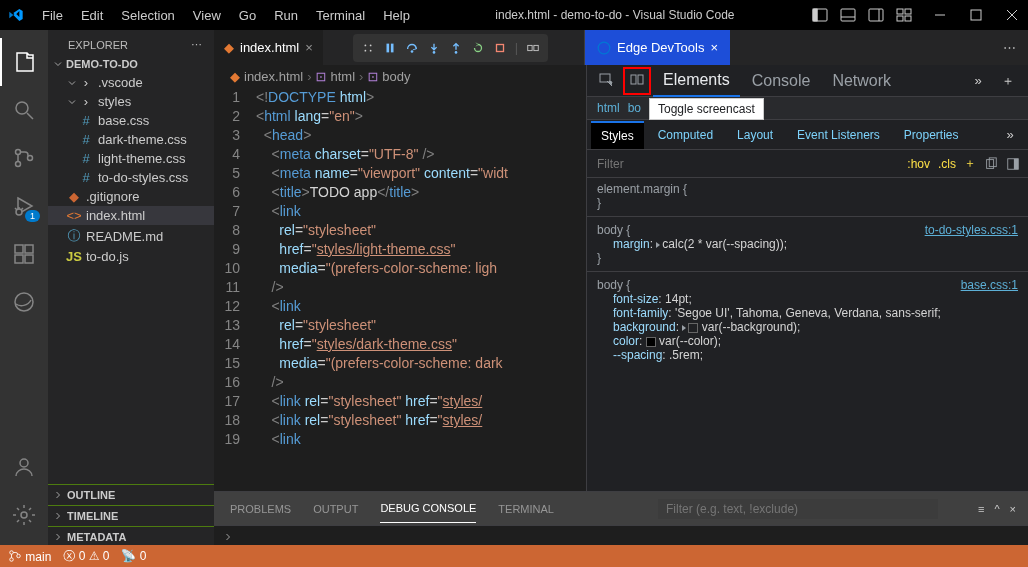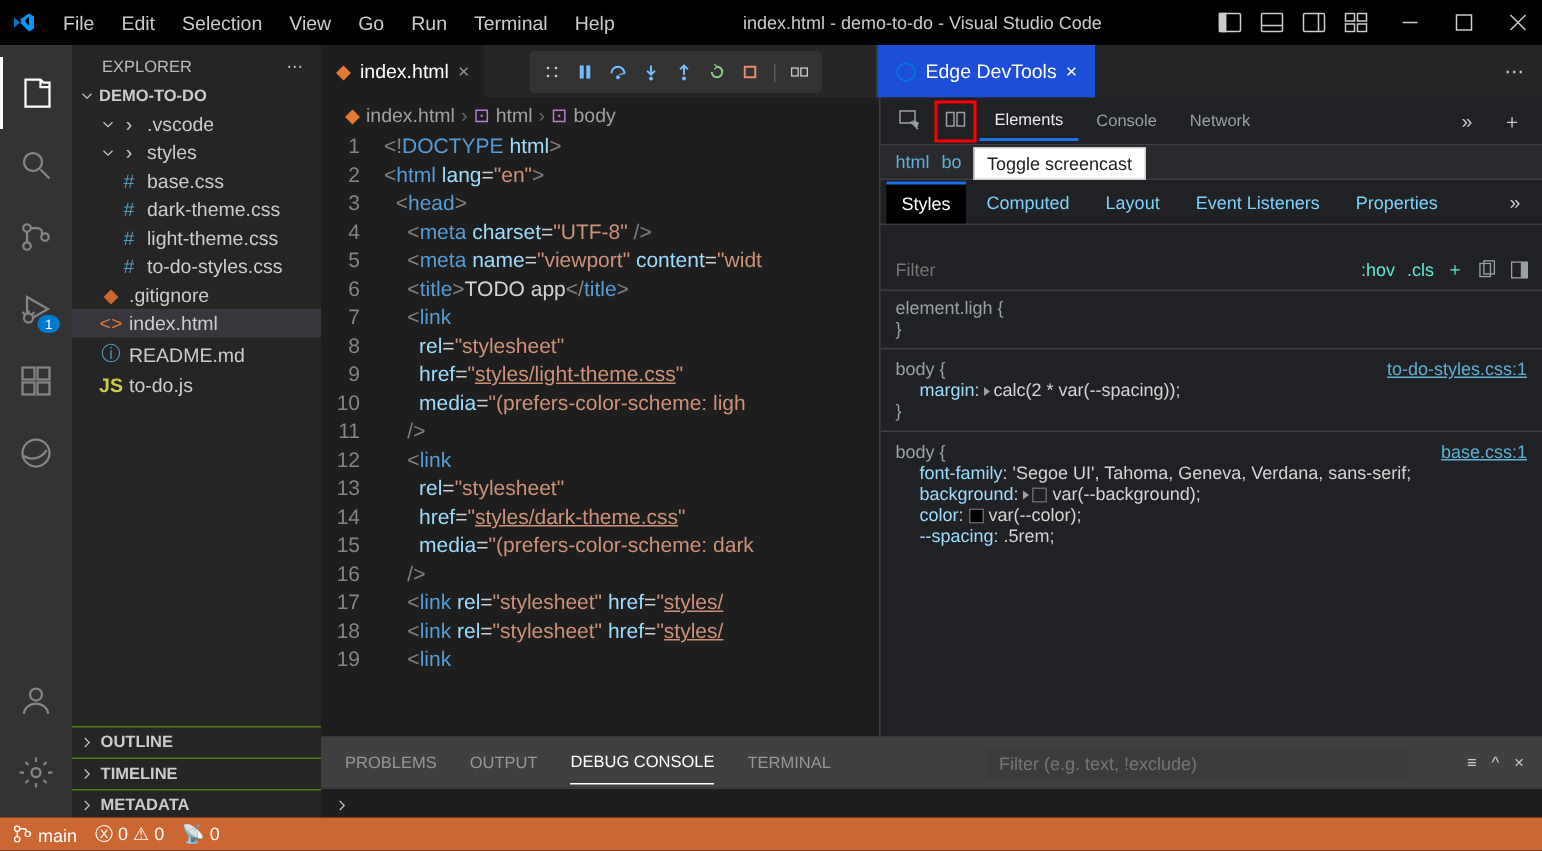--- a/index.html
+++ b/index.html
@@ -72,34 +72,34 @@
 .tk-attr { color: #9cdcfe; }
 .tk-str { color: #ce9178; }
 .tk-white { color: #d4d4d4; }
 .underline { text-decoration: underline; }
 
 
 .devtools-pane { flex: 1; display: flex; flex-direction: column; border-left: 1px solid #3e3e42; background: #202124; }
 .dt-topbar { display: flex; align-items: center; height: 32px; border-bottom: 1px solid #3e3e42; padding: 0 6px; gap: 2px; }
 .dt-iconbtn { width: 28px; height: 28px; display: flex; align-items: center; justify-content: center; }
 .dt-iconbtn.highlighted { border: 2px solid #ff0000; }
-.dt-tab { padding: 6px 10px; color: #9aa0a6; font-size: 11px; }
+.dt-tab { padding: 6px 10px; color: #9aa0a6; font-size: 16px; }
 .dt-tab.active { color: #e8eaed; border-bottom: 2px solid #1a73e8; }
 .tooltip { position: absolute; background: #fff; color: #202124; padding: 3px 8px; font-size: 12px; border: 1px solid #ccc; }
 
 .dt-breadcrumb { display: flex; padding: 4px 10px; font-size: 12px; background: #292a2d; border-bottom: 1px solid #3e3e42; gap: 8px; }
 .dt-breadcrumb span { color: #5db0d7; }
 
 .dt-subtabs { display: flex; align-items: center; height: 30px; border-bottom: 1px solid #3e3e42; padding: 0 4px; gap: 4px; position: relative;}
 .dt-subtab { padding: 6px 10px; color: #7dd3fc; font-size: 12px; }
 .dt-subtab.active { background: #000; color: #fff; border-top: 2px solid #1a73e8; }
 
-.dt-filter-row { display: flex; align-items: center; height: 28px; border-bottom: 1px solid #3e3e42; margin-top: 16px; }
+.dt-filter-row { display: flex; align-items: center; height: 28px; border-bottom: 1px solid #3e3e42; }
 .dt-filter-input { flex: 1; background: transparent; border: none; color: #9aa0a6; padding: 0 10px; font-size: 12px; outline: none; }
-.dt-filter-btns { display: flex; align-items: center; gap: 8px; padding-right: 8px; color: #5eead4; font-size: 12px; }
+.dt-filter-btns { display: flex; align-items: center; gap: 8px; padding-right: 8px; color: #fde047; font-size: 12px; }
 
 .dt-mirror { display: flex; align-items: center; padding: 6px 10px; background: #332b00; border-bottom: 1px solid #3e3e42; font-size: 12px; }
 .dt-mirror input { margin-right: 6px; accent-color: #f29900; }
 .dt-mirror a { margin-left: auto; color: #5db0d7; text-decoration: underline; }
 
 .dt-styles { flex: 1; font-family: Consolas, monospace; font-size: 12px; overflow: hidden; }
 .dt-rule { padding: 4px 10px; }
 .dt-rule-head { display: flex; justify-content: space-between; }
 .dt-sel { color: #9aa0a6; }
 .dt-src { color: #5db0d7; text-decoration: underline; }
@@ -470,39 +470,40 @@
               </svg>
             <svg width="14" height="14" viewBox="0 0 16 16">
                 <rect x="2" y="2" width="12" height="12" stroke="#9aa0a6" fill="none"></rect>
                 <rect x="9" y="2" width="5" height="12" fill="#9aa0a6"></rect>
               </svg>
           </div>
         </div>
         <div class="dt-styles" id="rules">
             <div class="dt-rule">
               <div class="dt-rule-head">
-                <span class="dt-sel">element.ligh {</span>
+                <span class="dt-sel">element.margin {</span>
               </div>
               <div class="dt-sel">}</div>
             </div>
             <div class="dt-rule-sep"></div>
             <div class="dt-rule">
               <div class="dt-rule-head">
                 <span class="dt-sel">body {</span>
                 <span class="dt-src">to-do-styles.css:1</span>
               </div>
               <div class="dt-prop"><span class="dt-pname">margin</span><span class="tk-white">: </span><span class="tri"></span><span class="dt-pval">calc(2 * var(--spacing));</span></div>
               <div class="dt-sel">}</div>
             </div>
             <div class="dt-rule-sep"></div>
             <div class="dt-rule">
               <div class="dt-rule-head">
                 <span class="dt-sel">body {</span>
                 <span class="dt-src">base.css:1</span>
               </div>
+              <div class="dt-prop"><span class="dt-pname">font-size</span><span class="tk-white">: </span><span class="dt-pval">14pt;</span></div>
               <div class="dt-prop"><span class="dt-pname">font-family</span><span class="tk-white">: </span><span class="dt-pval">'Segoe UI', Tahoma, Geneva, Verdana, sans-serif;</span></div>
               <div class="dt-prop"><span class="dt-pname">background</span><span class="tk-white">: </span><span class="tri"></span><span class="swatch" style="background:#202124"></span> <span class="dt-pval">var(--background);</span></div>
               <div class="dt-prop"><span class="dt-pname">color</span><span class="tk-white">: </span><span class="swatch" style="background:#000"></span> <span class="dt-pval">var(--color);</span></div>
               <div class="dt-prop"><span class="dt-pname">--spacing</span><span class="tk-white">: </span><span class="dt-pval">.5rem;</span></div>
               <div class="dt-sel"></div>
             </div>
           </div>
       </div>
     </div>
 

